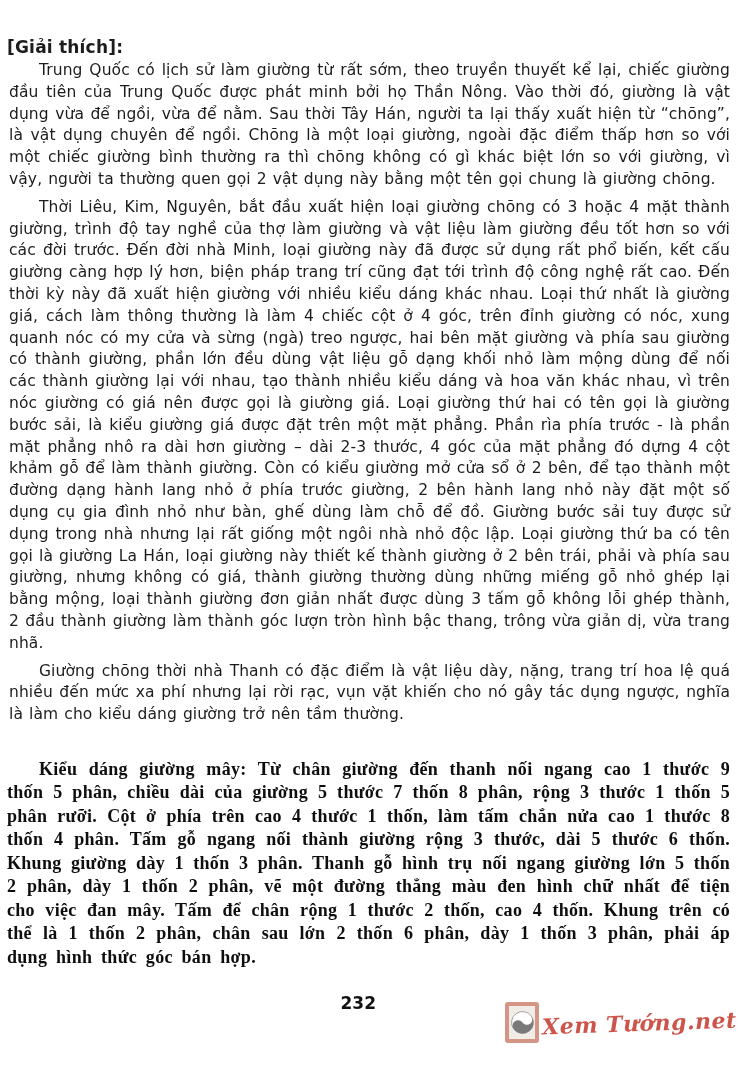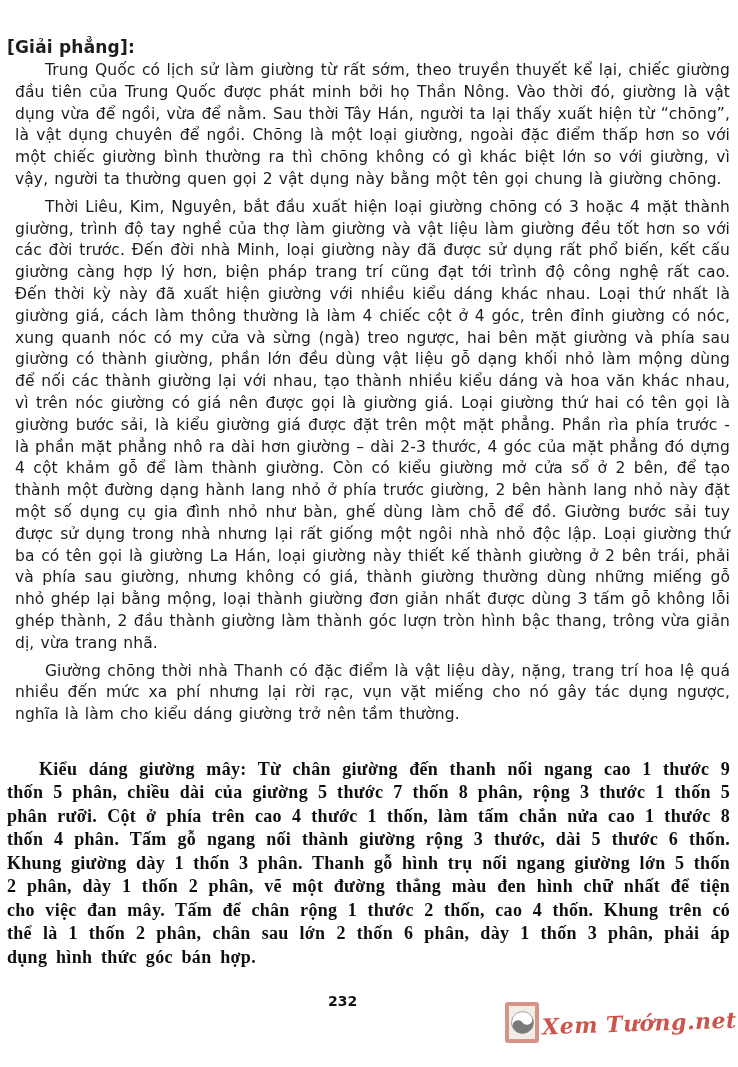--- a/index.html
+++ b/index.html
@@ -17,21 +17,21 @@
     padding: 36px 8px 0 7px;
   }
   .heading {
     margin: 0 0 2px 0;
     font-size: 17px;
     line-height: 22px;
     font-weight: 600;
     letter-spacing: 0.2px;
   }
   p.body-para {
-    margin: 0 0 6px 8px;
+    margin: 0 0 6px 2px;
     font-size: 15.5px;
     line-height: 21.8px;
     text-align: justify;
     text-indent: 30px;
     letter-spacing: 0.1px;
     word-spacing: 1px;
   }
   p.spec-para {
     margin: 32px 0 0 0;
     font-family: "Liberation Serif", serif;
@@ -42,24 +42,24 @@
     text-indent: 32px;
     word-spacing: 4px;
     letter-spacing: 0.3px;
     color: #0e0e0e;
   }
   .page-number {
     position: absolute;
     top: 993px;
     left: 328px;
     width: 48px;
-    text-align: left;
+    text-align: right;
     font-family: "DejaVu Sans", sans-serif;
     font-weight: bold;
-    font-size: 14px;
+    font-size: 17px;
     color: #111;
   }
   .watermark {
     position: absolute;
     top: 1002px;
     right: 1px;
     display: flex;
     align-items: center;
     gap: 3px;
     opacity: 0.92;
@@ -86,28 +86,28 @@
     white-space: nowrap;
     letter-spacing: 0.5px;
   }
 </style>
 </head>
 <body>
 
 <div class="page">
   <div class="content">
 
-    <h2 class="heading">[Giải phẳng]:</h2>
+    <h2 class="heading">[Giải thích]:</h2>
 
     <p class="body-para">Trung Quốc có lịch sử làm giường từ rất sớm, theo truyền thuyết kể lại, chiếc giường đầu tiên của Trung Quốc được phát minh bởi họ Thần Nông. Vào thời đó, giường là vật dụng vừa để ngồi, vừa để nằm. Sau thời Tây Hán, người ta lại thấy xuất hiện từ “chõng”, là vật dụng chuyên để ngồi. Chõng là một loại giường, ngoài đặc điểm thấp hơn so với một chiếc giường bình thường ra thì chõng không có gì khác biệt lớn so với giường, vì vậy, người ta thường quen gọi 2 vật dụng này bằng một tên gọi chung là giường chõng.</p>
 
 
     <p class="body-para">Thời Liêu, Kim, Nguyên, bắt đầu xuất hiện loại giường chõng có 3 hoặc 4 mặt thành giường, trình độ tay nghề của thợ làm giường và vật liệu làm giường đều tốt hơn so với các đời trước. Đến đời nhà Minh, loại giường này đã được sử dụng rất phổ biến, kết cấu giường càng hợp lý hơn, biện pháp trang trí cũng đạt tới trình độ công nghệ rất cao. Đến thời kỳ này đã xuất hiện giường với nhiều kiểu dáng khác nhau. Loại thứ nhất là giường giá, cách làm thông thường là làm 4 chiếc cột ở 4 góc, trên đỉnh giường có nóc, xung quanh nóc có my cửa và sừng (ngà) treo ngược, hai bên mặt giường và phía sau giường có thành giường, phần lớn đều dùng vật liệu gỗ dạng khối nhỏ làm mộng dùng để nối các thành giường lại với nhau, tạo thành nhiều kiểu dáng và hoa văn khác nhau, vì trên nóc giường có giá nên được gọi là giường giá. Loại giường thứ hai có tên gọi là giường bước sải, là kiểu giường giá được đặt trên một mặt phẳng. Phần rìa phía trước - là phần mặt phẳng nhô ra dài hơn giường – dài 2-3 thước, 4 góc của mặt phẳng đó dựng 4 cột khảm gỗ để làm thành giường. Còn có kiểu giường mở cửa sổ ở 2 bên, để tạo thành một đường dạng hành lang nhỏ ở phía trước giường, 2 bên hành lang nhỏ này đặt một số dụng cụ gia đình nhỏ như bàn, ghế dùng làm chỗ để đồ. Giường bước sải tuy được sử dụng trong nhà nhưng lại rất giống một ngôi nhà nhỏ độc lập. Loại giường thứ ba có tên gọi là giường La Hán, loại giường này thiết kế thành giường ở 2 bên trái, phải và phía sau giường, nhưng không có giá, thành giường thường dùng những miếng gỗ nhỏ ghép lại bằng mộng, loại thành giường đơn giản nhất được dùng 3 tấm gỗ không lỗi ghép thành, 2 đầu thành giường làm thành góc lượn tròn hình bậc thang, trông vừa giản dị, vừa trang nhã.</p>
 
-    <p class="body-para">Giường chõng thời nhà Thanh có đặc điểm là vật liệu dày, nặng, trang trí hoa lệ quá nhiều đến mức xa phí nhưng lại rời rạc, vụn vặt miếng cho nó gây tác dụng ngược, nghĩa là làm cho kiểu dáng giường trở nên tầm thường.</p>
+    <p class="body-para">Giường chõng thời nhà Thanh có đặc điểm là vật liệu dày, nặng, trang trí hoa lệ quá nhiều đến mức xa phí nhưng lại rời rạc, vụn vặt khiến cho nó gây tác dụng ngược, nghĩa là làm cho kiểu dáng giường trở nên tầm thường.</p>
 
     <p class="spec-para"><span>Kiểu dáng giường mây:</span> <span>Từ chân giường đến thanh nối ngang cao 1 thước 9 thốn 5 phân, chiều dài của giường 5 thước 7 thốn 8 phân, rộng 3 thước 1 thốn 5 phân rưỡi. Cột ở phía trên cao 4 thước 1 thốn, làm tấm chắn nửa cao 1 thước 8 thốn 4 phân. Tấm gỗ ngang nối thành giường rộng 3 thước, dài 5 thước 6 thốn. Khung giường dày 1 thốn 3 phân. Thanh gỗ hình trụ nối ngang giường lớn 5 thốn 2 phân, dày 1 thốn 2 phân, vẽ một đường thẳng màu đen hình chữ nhất để tiện cho việc đan mây. Tấm để chân rộng 1 thước 2 thốn, cao 4 thốn. Khung trên có thể là 1 thốn 2 phân, chân sau lớn 2 thốn 6 phân, dày 1 thốn 3 phân, phải áp dụng hình thức góc bán hợp.</span></p>
 
   </div>
 
   <div class="page-number">232</div>
 
   <div class="watermark">
     <span class="yy-box">
       <svg width="25" height="25" viewBox="0 0 32 32" aria-hidden="true">

